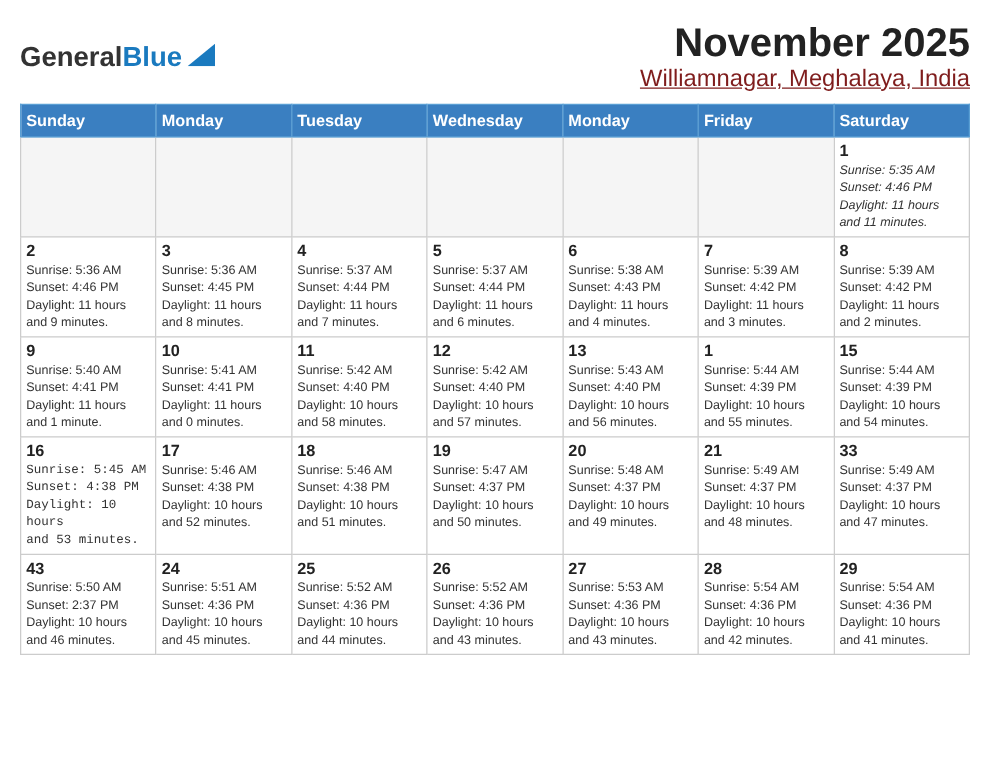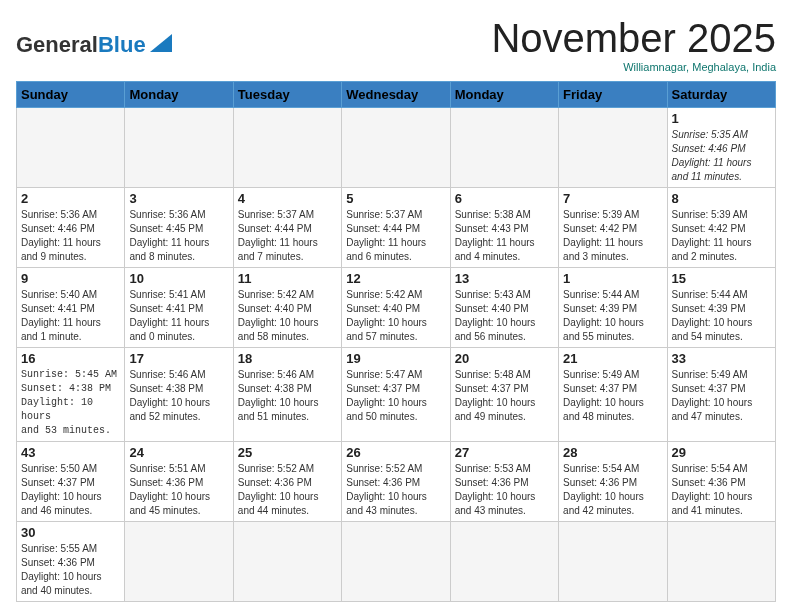--- a/index.html
+++ b/index.html
@@ -27,36 +27,37 @@
       color: #333;
       line-height: 1;
     }
     .logo-text span {
       color: #1a7abf;
     }
     .title-block {
       text-align: right;
     }
     .month-title {
-      font-size: 40px;
-      font-weight: normal;
+      font-size: 32px;
+      font-weight: bold;
       color: #222;
     }
     .location {
-      font-size: 11px;
-      color: #0f766e;
+      font-size: 19px;
+      color: #7f1d1d;
+      text-decoration: underline;
     }
     .calendar {
       width: 100%;
       border-collapse: collapse;
       border: 1px solid #ccc;
     }
     .calendar th {
       background: #3a7fc1;
-      color: #000000;
+      color: #ffffff;
       font-size: 13px;
       font-weight: bold;
       padding: 5px 4px;
       text-align: left;
       border: 1px solid #5a9fd4;
     }
     .calendar td {
       vertical-align: top;
       border: 1px solid #ccc;
       padding: 3px 4px;
@@ -286,21 +287,21 @@
           <div class="day-info" style="white-space: pre-line;">Sunrise: 5:49 AM
 Sunset: 4:37 PM
 Daylight: 10 hours
 and 47 minutes.</div>
         </td>
       </tr>
       <tr>
         <td>
           <span class="day-number">43</span>
           <div class="day-info" style="white-space: pre-line;">Sunrise: 5:50 AM
-Sunset: 4:37 PM
+Sunset: 2:37 PM
 Daylight: 10 hours
 and 46 minutes.</div>
         </td>
         <td>
           <span class="day-number">24</span>
           <div class="day-info" style="white-space: pre-line;">Sunrise: 5:51 AM
 Sunset: 4:36 PM
 Daylight: 10 hours
 and 45 minutes.</div>
         </td>
@@ -332,30 +333,15 @@
 Daylight: 10 hours
 and 42 minutes.</div>
         </td>
         <td>
           <span class="day-number">29</span>
           <div class="day-info" style="white-space: pre-line;">Sunrise: 5:54 AM
 Sunset: 4:36 PM
 Daylight: 10 hours
 and 41 minutes.</div>
         </td>
-      </tr>
-      <tr class="last-row">
-        <td class="has-data">
-          <span class="day-number">30</span>
-          <div class="day-info" style="white-space: pre-line;">Sunrise: 5:55 AM
-Sunset: 4:36 PM
-Daylight: 10 hours
-and 40 minutes.</div>
-        </td>
-        <td class="empty"></td>
-        <td class="empty"></td>
-        <td class="empty"></td>
-        <td class="empty"></td>
-        <td class="empty"></td>
-        <td class="empty"></td>
       </tr>
     </tbody>
 </table>
 
 </body></html>

